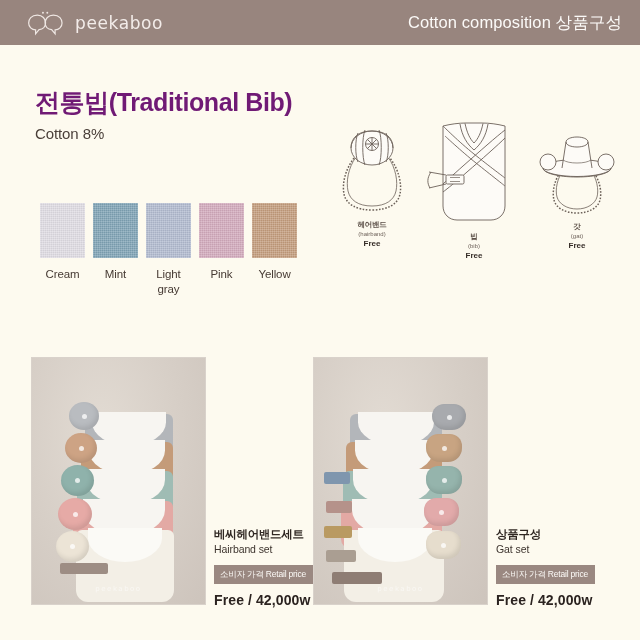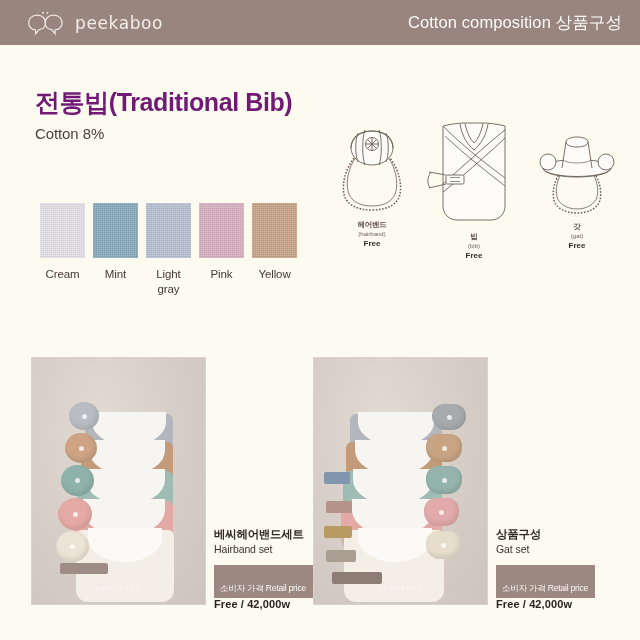--- a/index.html
+++ b/index.html
@@ -232,27 +232,27 @@
     color: #3d342e;
     margin-top: 2px;
     letter-spacing: -0.1px;
   }
   .price-badge {
     display: inline-block;
     margin-top: 10px;
     background: #9a8881;
     color: #fdfbf8;
     font-size: 8.5px;
-    padding: 18px 7px 3px 6px;
+    padding: 4px 7px 3px 6px;
     letter-spacing: -0.2px;
     white-space: nowrap;
   }
   .price-value {
-    margin-top: 0;
-    font-size: 11px;
+    margin-top: 8px;
+    font-size: 14px;
     color: #2b2320;
     font-weight: bold;
     letter-spacing: 0.1px;
   }
 </style>
 </head>
 <body>
 
 <div id="page">
 

